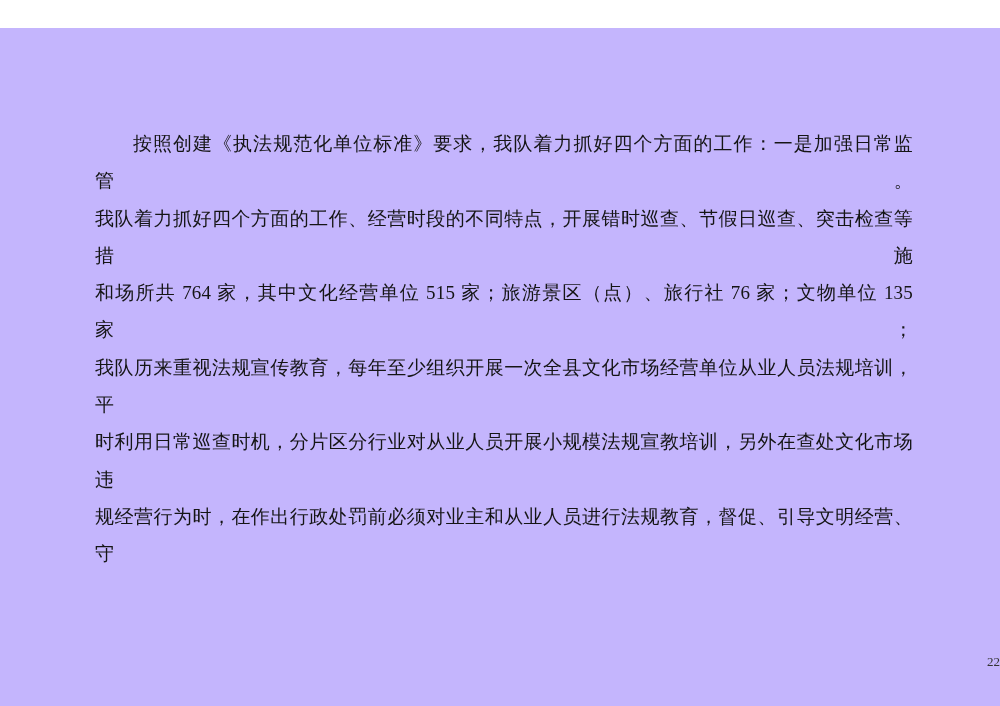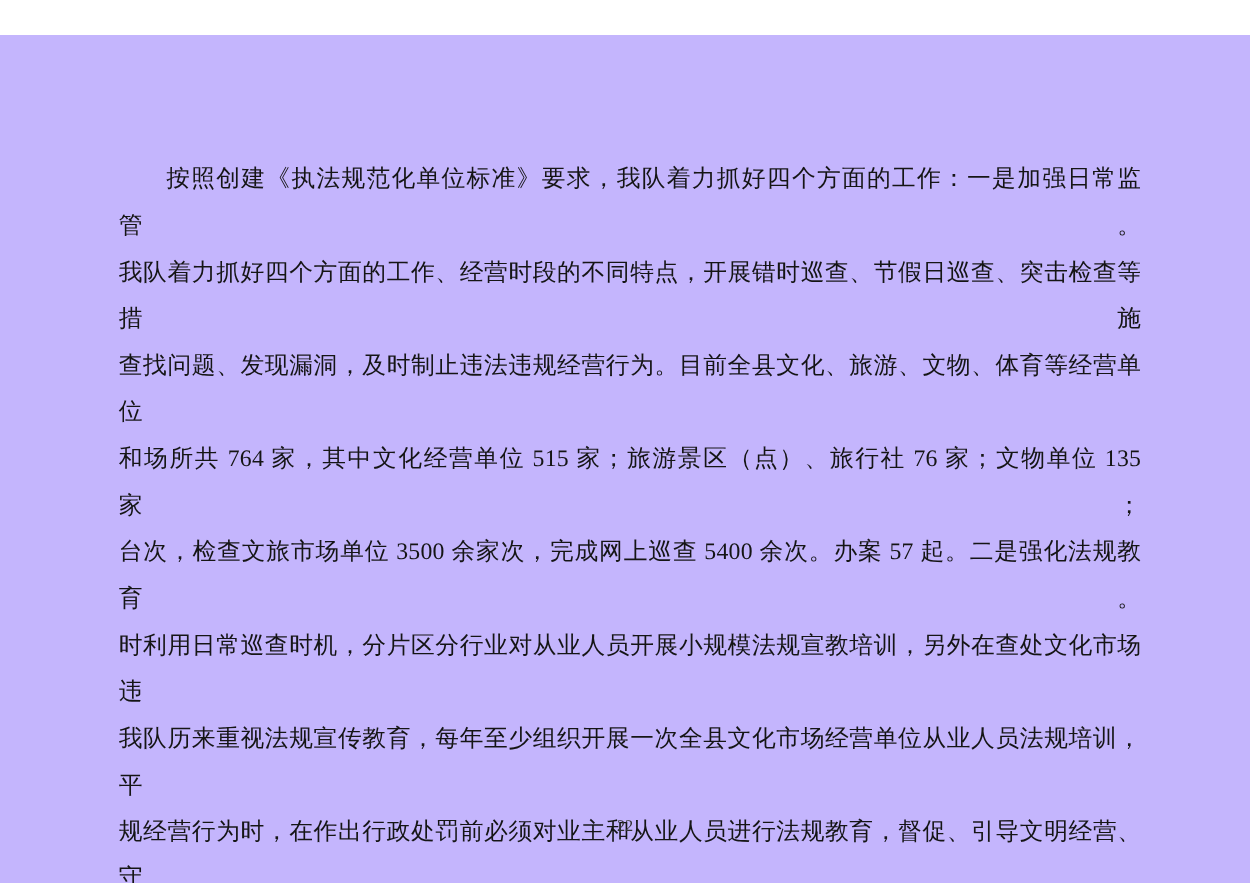--- a/index.html
+++ b/index.html
@@ -32,39 +32,37 @@
     white-space: normal;
   }
   .doc-line:first-child {
     text-indent: 2em;
   }
   .page-footer {
     position: absolute;
     left: 0;
     top: 624px;
     width: 1000px;
-    text-align: center;
+    text-align: right;
   }
   .page-number {
     font-size: 13px;
     color: #333333;
     font-family: "Liberation Serif", "DejaVu Serif", serif;
   }
 </style>
 </head>
 <body>
 
 <div class="page">
   <div class="content">
     <div class="doc-line">按照创建《执法规范化单位标准》要求，我队着力抓好四个方面的工作：一是加强日常监管。</div>
     <div class="doc-line">我队着力抓好四个方面的工作、经营时段的不同特点，开展错时巡查、节假日巡查、突击检查等措施</div>
-    <div class="doc-line">查找问题、发现漏洞，及时制止违法违规经营行为。目前全县文化、旅游、文物、体育等经营单位</div>
     <div class="doc-line">和场所共 764 家，其中文化经营单位 515 家；旅游景区（点）、旅行社 76 家；文物单位 135 家；</div>
-    <div class="doc-line">台次，检查文旅市场单位 3500 余家次，完成网上巡查 5400 余次。办案 57 起。二是强化法规教育。</div>
+    <div class="doc-line">我队历来重视法规宣传教育，每年至少组织开展一次全县文化市场经营单位从业人员法规培训，平</div>
     <div class="doc-line">时利用日常巡查时机，分片区分行业对从业人员开展小规模法规宣教培训，另外在查处文化市场违</div>
-    <div class="doc-line">我队历来重视法规宣传教育，每年至少组织开展一次全县文化市场经营单位从业人员法规培训，平</div>
     <div class="doc-line">规经营行为时，在作出行政处罚前必须对业主和从业人员进行法规教育，督促、引导文明经营、守</div>
 
   </div>
   <div class="page-footer">
     <span class="page-number">22</span>
   </div>
 </div>
 
 </body></html>

